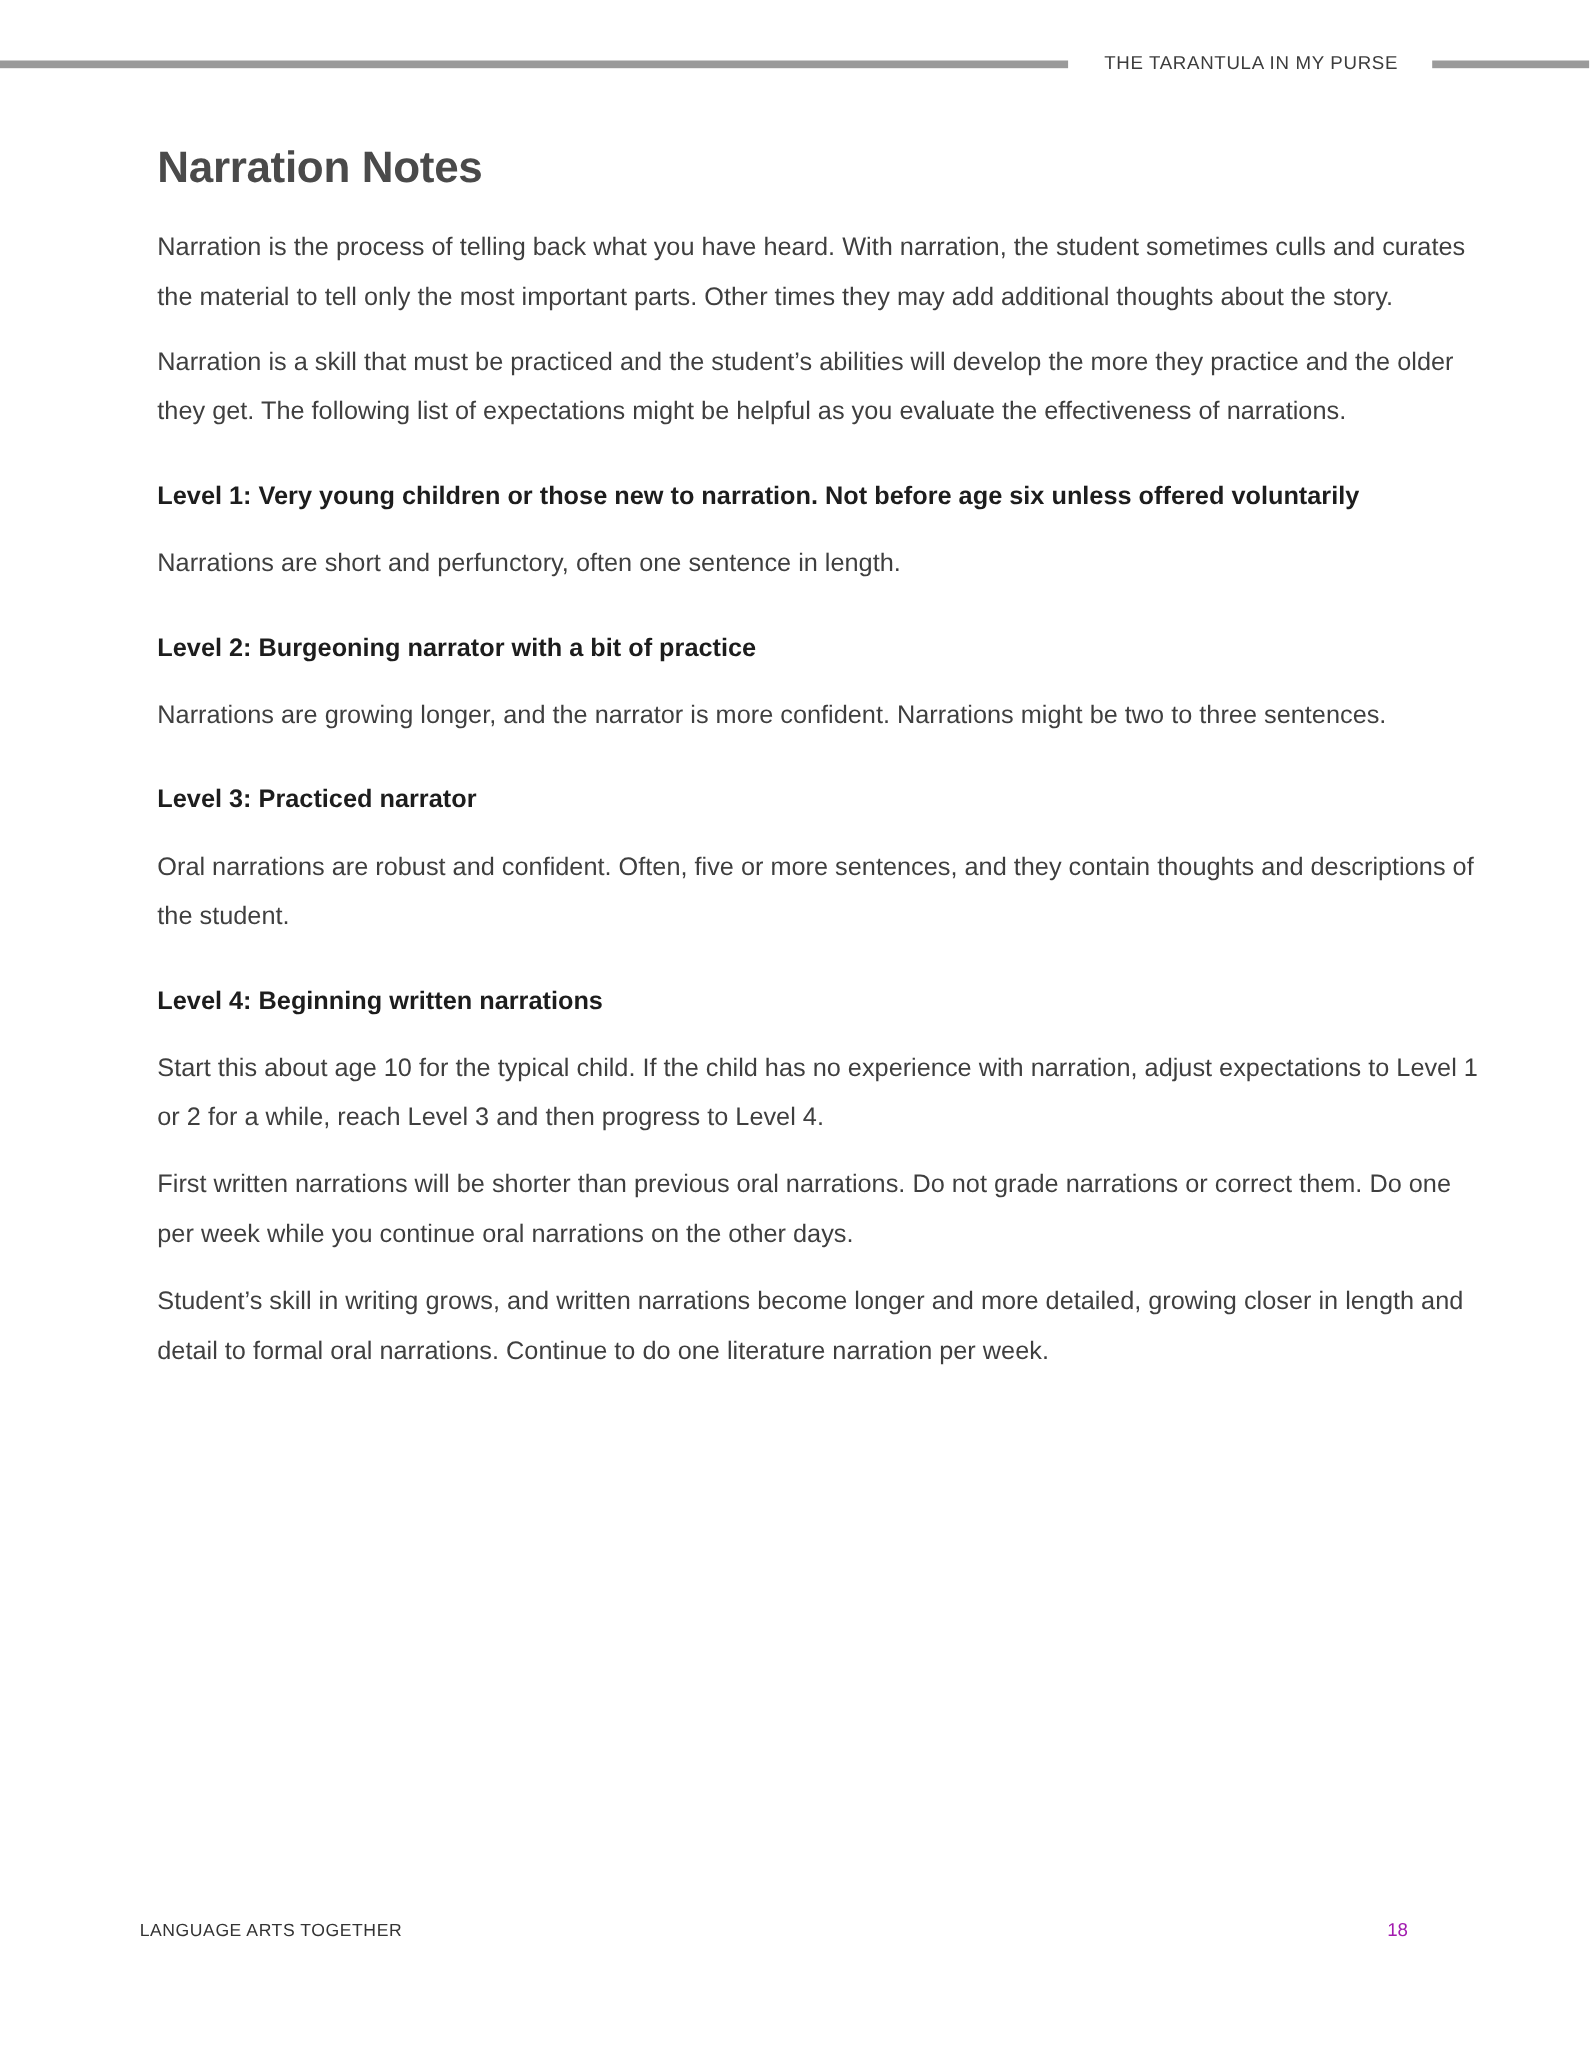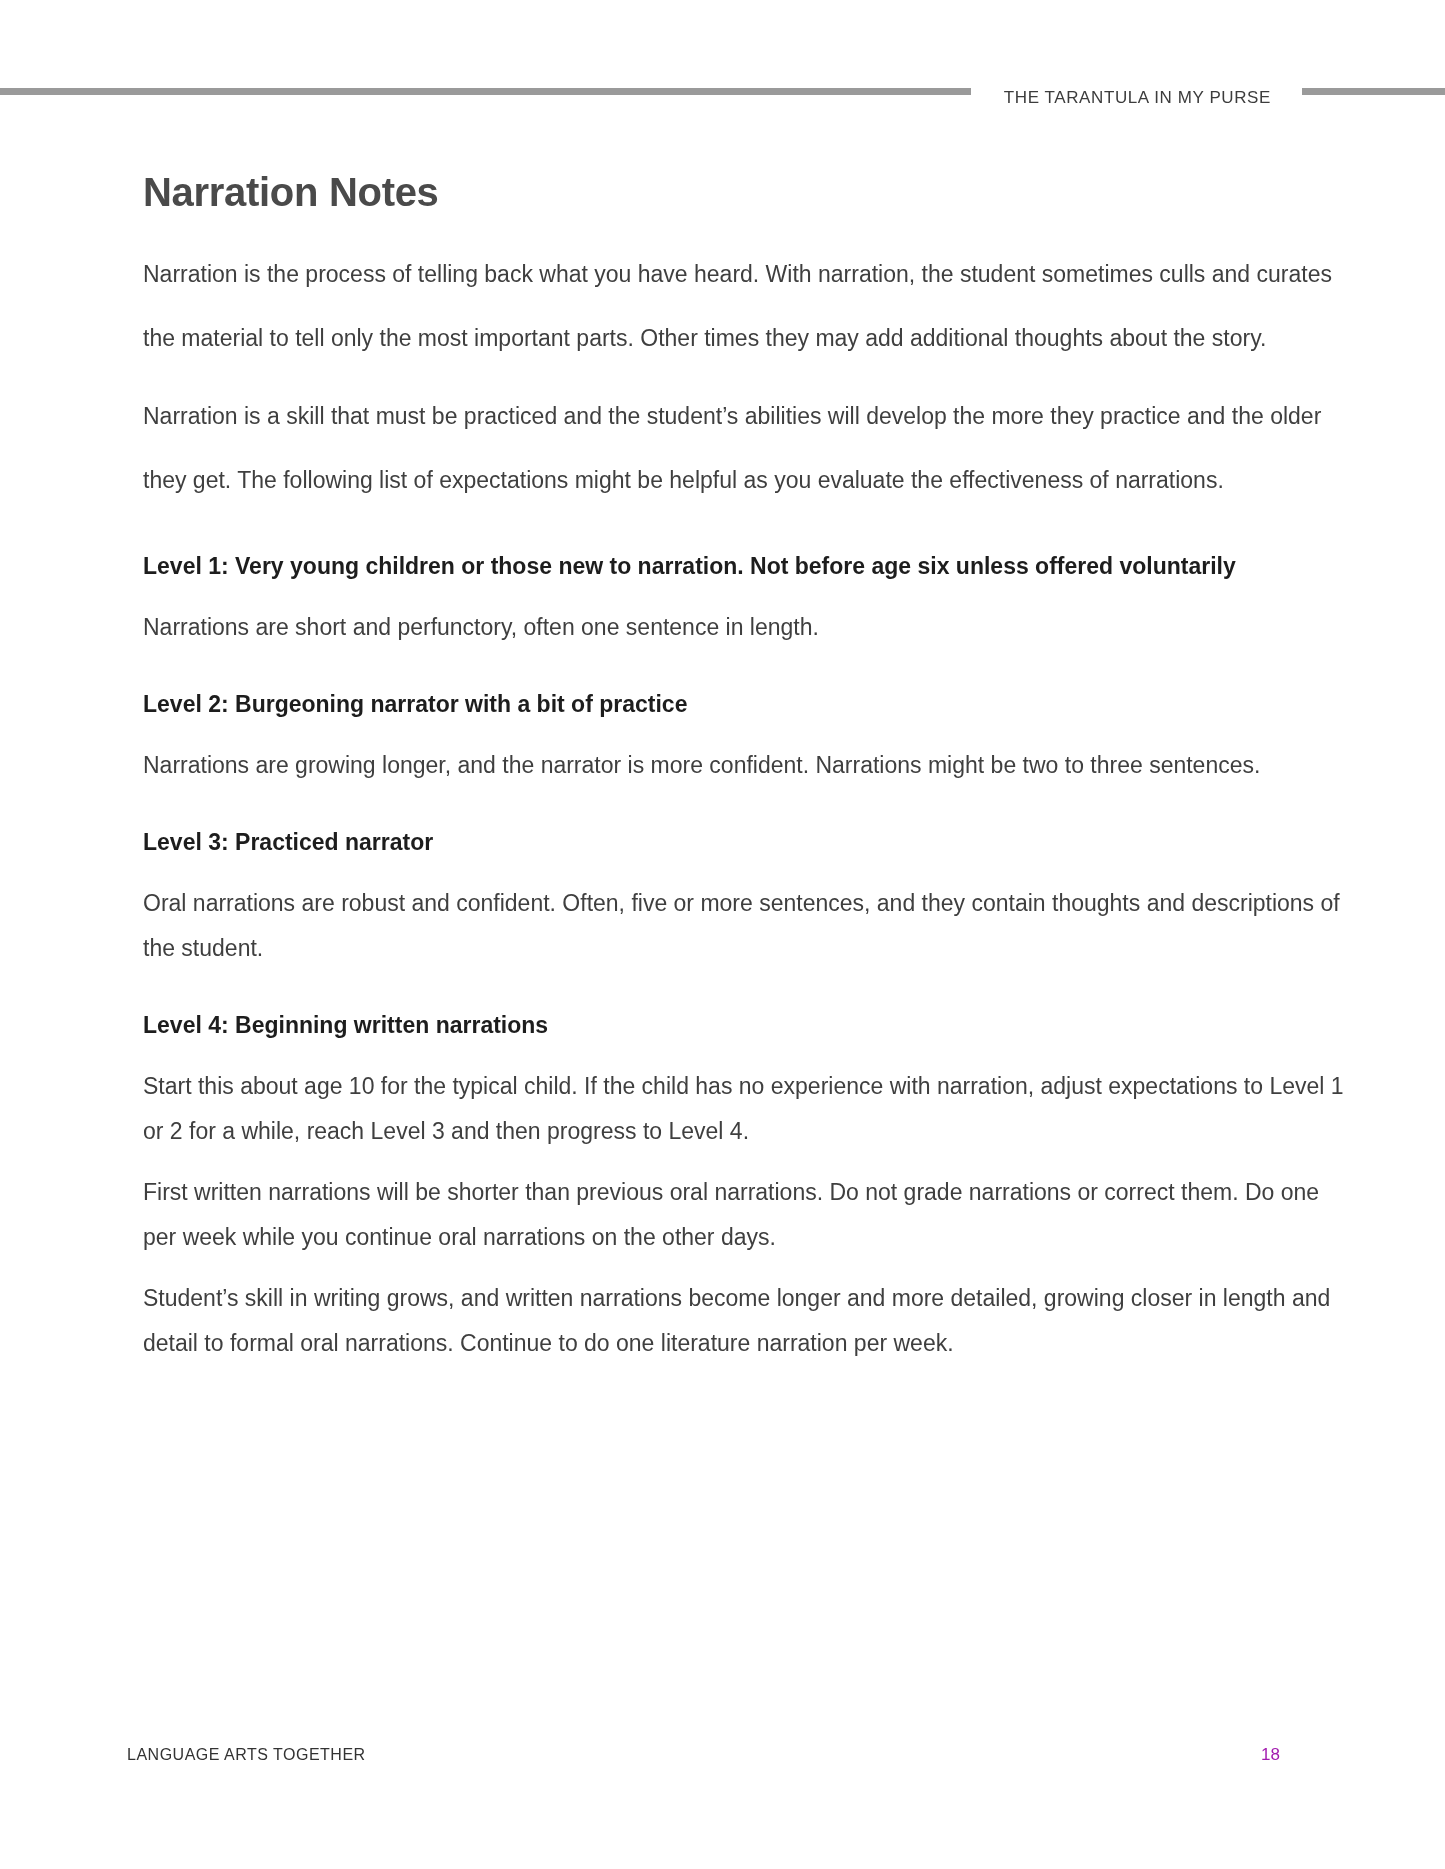--- a/index.html
+++ b/index.html
@@ -11,22 +11,22 @@
     position: relative;
     width: 1445px;
     height: 1869px;
     background: #ffffff;
     font-family: "Liberation Sans", sans-serif;
     overflow: hidden;
   }
   
   .page-header {
     display: flex;
-    align-items: flex-start;
-    padding-top: 88px;
+    align-items: center;
+    padding-top: 48px;
     width: 100%;
   }
   .rule {
     height: 7px;
     background: #9a9a9a;
   }
   .rule-left {
     flex: 1;
   }
   .rule-right {
@@ -46,21 +46,21 @@
   .page-title {
     margin-top: 62px;
     font-size: 40px;
     font-weight: bold;
     color: #4a4a4a;
     letter-spacing: -0.3px;
   }
   .body-par {
     margin: 14px 0 0 0;
     font-size: 23px;
-    line-height: 64px;
+    line-height: 45px;
     color: #3f3f3f;
   }
   .first-par {
     margin-top: 26px;
   }
   .section-first {
     margin-top: 70px;
   }
   .section-heading {
     margin: 32px 0 0 0;

